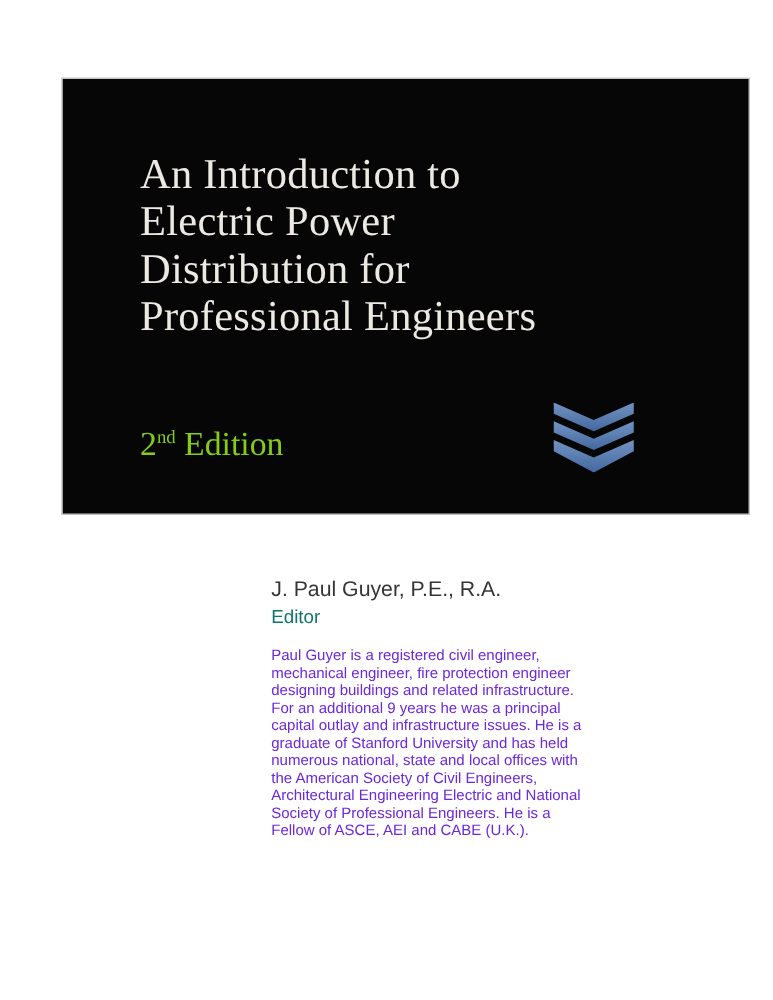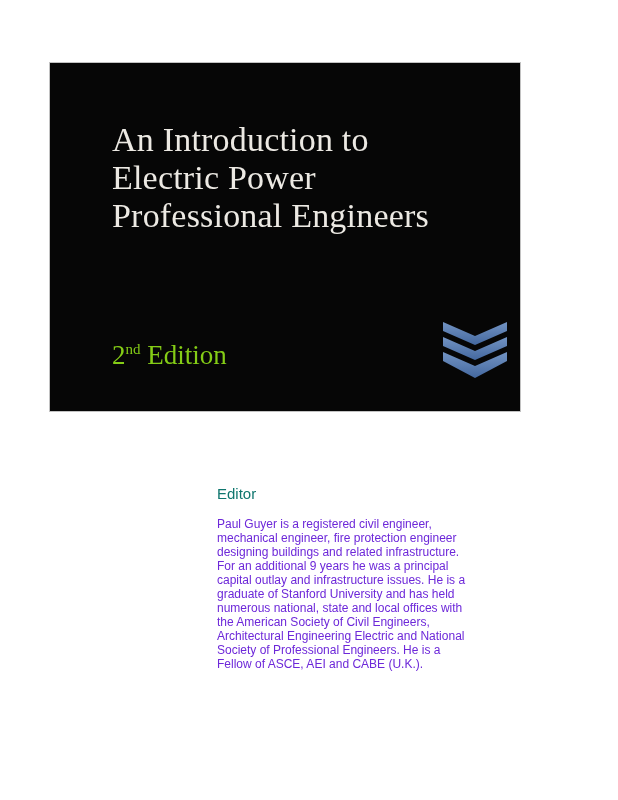--- a/index.html
+++ b/index.html
@@ -8,21 +8,21 @@
     width: 618px;
     height: 800px;
     background: #ffffff;
     overflow: hidden;
     font-family: "Liberation Sans", sans-serif;
   }
   .cover-box {
     position: absolute;
     left: 50px;
     top: 63px;
-    width: 470px;
+    width: 549px;
     height: 348px;
     background: #060606;
     outline: 1px solid #c2c2c2;
   }
   .title-block {
     position: absolute;
     left: 62px;
     top: 58px;
     font-family: "Liberation Serif", serif;
     font-size: 34px;
@@ -84,39 +84,41 @@
 </head>
 <body>
 
 <div class="page">
 
   <div class="cover-box">
 
     <div class="title-block">
         <div>An Introduction to</div>
         <div>Electric Power</div>
+        <div>Distribution for</div>
         <div>Professional Engineers</div>
       </div>
 
     <div class="edition-line"><span>2</span><sup>nd</sup> <span>Edition</span></div>
 
     <svg class="logo" viewBox="0 0 66 56" xmlns="http://www.w3.org/2000/svg">
       <defs>
         <linearGradient id="chevgrad" x1="0" y1="0" x2="0" y2="1">
           <stop offset="0" stop-color="#7293c2"></stop>
           <stop offset="1" stop-color="#44689f"></stop>
         </linearGradient>
       </defs>
       <polygon points="1,0 33,14 65,0 65,9 33,23 1,9" fill="url(#chevgrad)"></polygon>
       <polygon points="1,15 33,29 65,15 65,24 33,38 1,24" fill="url(#chevgrad)"></polygon>
       <polygon points="1,30 33,44 65,30 65,39 33,56 1,39" fill="url(#chevgrad)"></polygon>
     </svg>
 
   </div>
 
+  <div class="author-name">J. Paul Guyer, P.E., R.A.</div>
 
   <div class="author-role">Editor</div>
 
   <div class="bio-block">
       <div>Paul Guyer is a registered civil engineer,</div>
       <div>mechanical engineer, fire protection engineer</div>
       <div>designing buildings and related infrastructure.</div>
       <div>For an additional 9 years he was a principal</div>
       <div>capital outlay and infrastructure issues. He is a</div>
       <div>graduate of Stanford University and has held</div>

